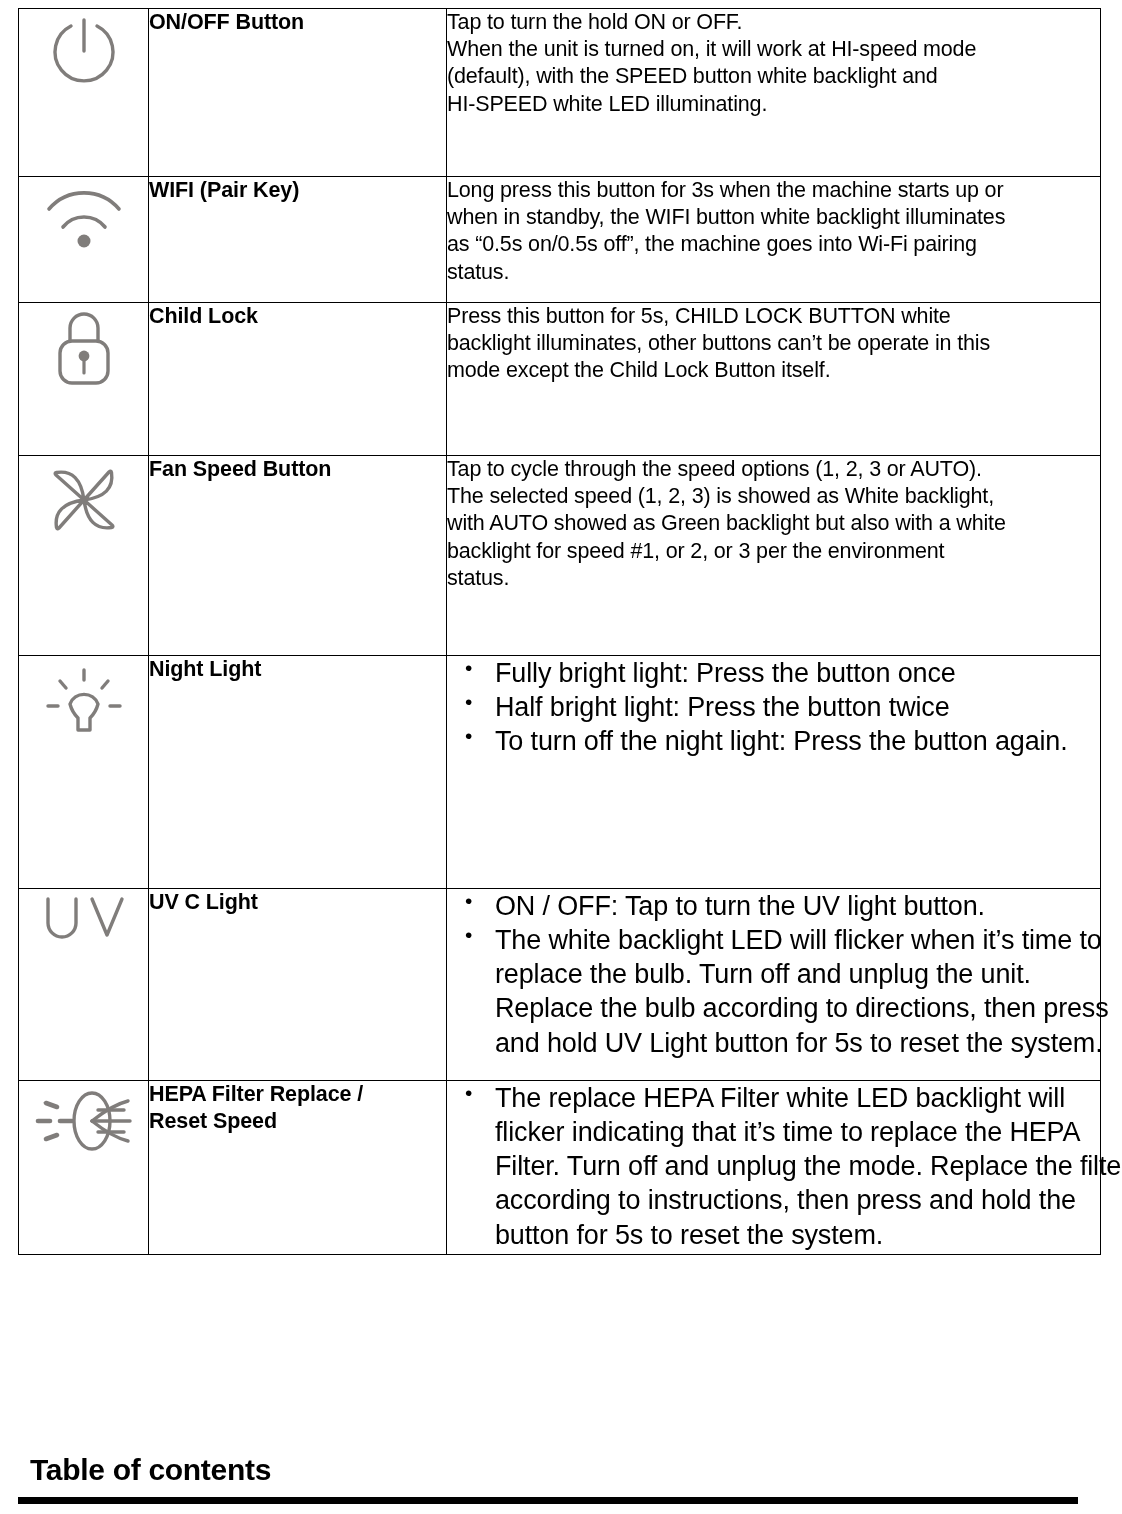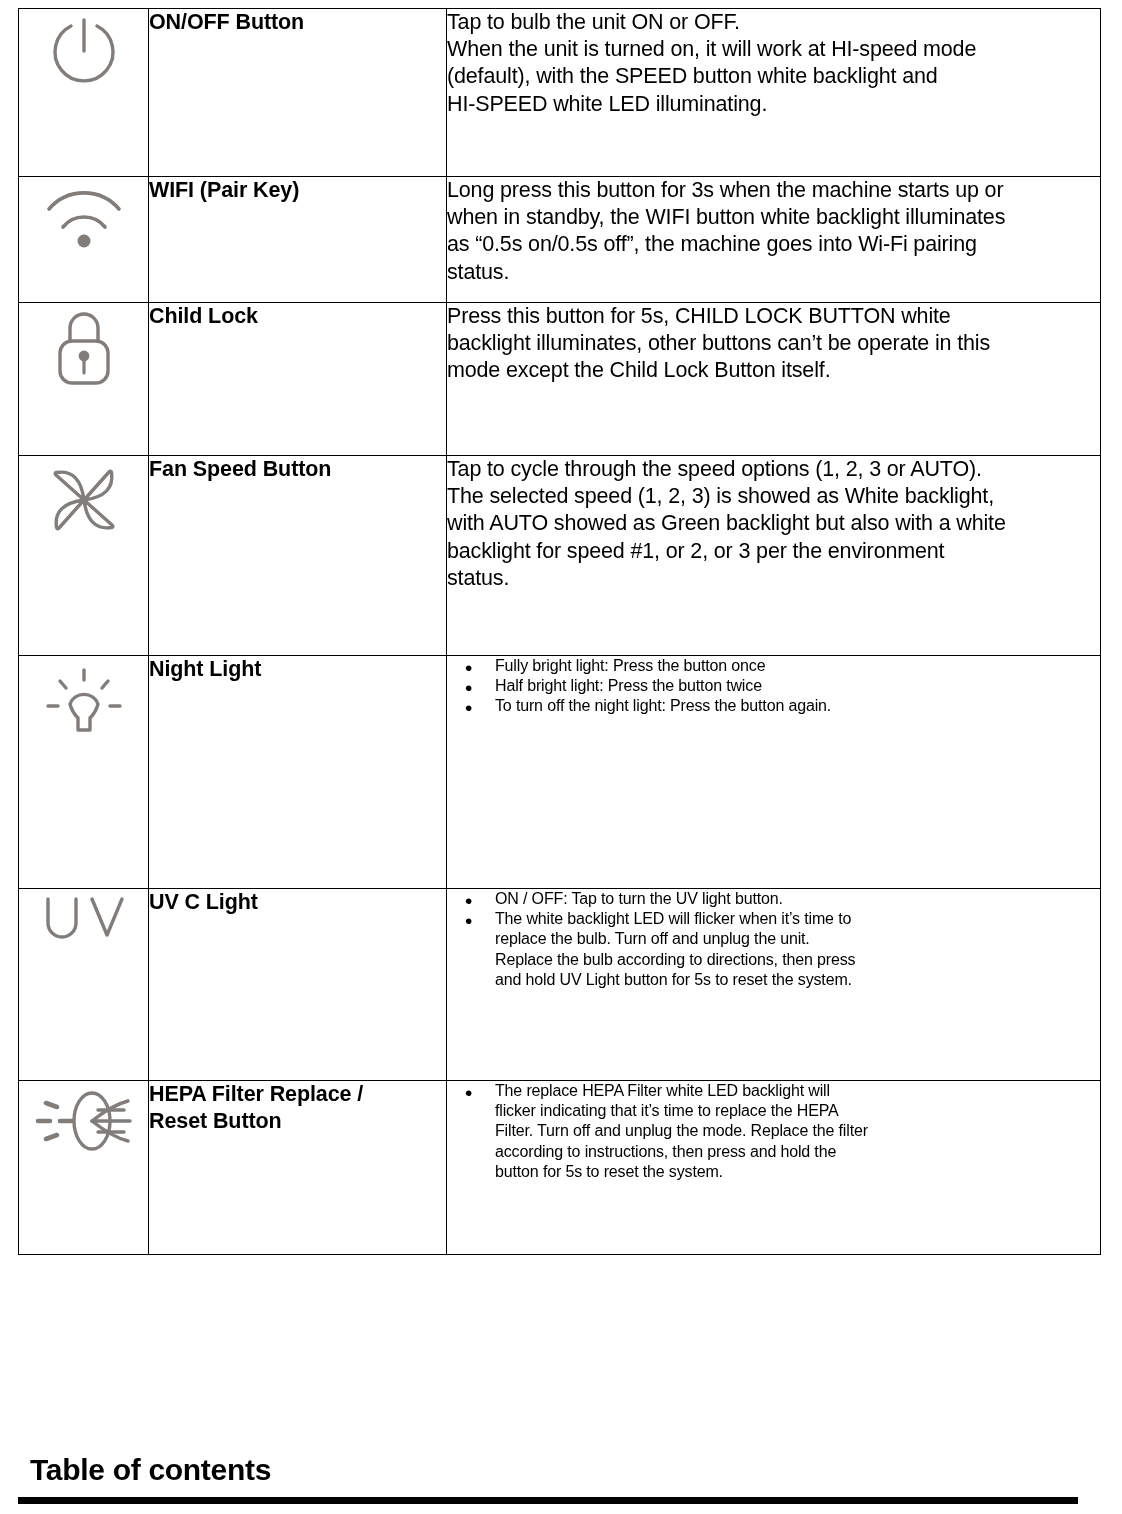--- a/index.html
+++ b/index.html
@@ -83,21 +83,21 @@
     margin-bottom: 0;
   }
   .bullets li .bdot {
     position: absolute;
     left: 18px;
     top: -1px;
     font-size: 21px;
     line-height: 1.265;
   }
   .bullets li .bline {
-    font-size: 16px;
+    font-size: 27px;
     line-height: 1.265;
     letter-spacing: -0.15px;
     white-space: nowrap;
     display: block;
   }
 
   
   .r1 { height: 168px; }
   .r2 { height: 126px; }
   .r3 { height: 153px; }
@@ -159,21 +159,21 @@
             <svg width="82" height="82" viewBox="0 0 82 82">
               <path class="icon-stroke" stroke-width="3.4" d="M28 17 A29 29 0 1 0 54 17"></path>
               <line class="icon-stroke" stroke-width="3.4" x1="41" y1="11" x2="41" y2="42"></line>
             </svg>
           </span>
         </td>
         <td class="label-cell">
           <div class="label-text">ON/OFF Button</div>
         </td>
         <td class="desc-cell">
-          <div class="desc-line">Tap to bulb the unit ON or OFF.</div>
+          <div class="desc-line">Tap to turn the hold ON or OFF.</div>
           <div class="desc-line">When the unit is turned on, it will work at HI-speed mode</div>
           <div class="desc-line">(default), with the SPEED button white backlight and</div>
           <div class="desc-line">HI-SPEED white LED illuminating.</div>
         </td>
       </tr>
 
       <tr class="r2">
         <td class="icon-cell">
           <span class="icon-box">
             <svg width="90" height="76" viewBox="0 0 90 76">
@@ -323,21 +323,21 @@
                 <line x1="64" y1="40" x2="102" y2="40"></line>
                 <path d="M64 40 Q84 56 100 60"></path>
                 <line x1="70" y1="29" x2="96" y2="29"></line>
                 <line x1="70" y1="51" x2="96" y2="51"></line>
               </g>
             </svg>
           </span>
         </td>
         <td class="label-cell">
           <div class="label-text">HEPA Filter Replace /</div>
-          <div class="label-text">Reset Button</div>
+          <div class="label-text">Reset Speed</div>
         </td>
         <td class="desc-cell">
           <ul class="bullets">
             <li>
               <span class="bdot">•</span>
               <span class="bline">The replace HEPA Filter white LED backlight will</span>
               <span class="bline">flicker indicating that it’s time to replace the HEPA</span>
               <span class="bline">Filter. Turn off and unplug the mode. Replace the filter</span>
               <span class="bline">according to instructions, then press and hold the</span>
               <span class="bline">button for 5s to reset the system.</span>

